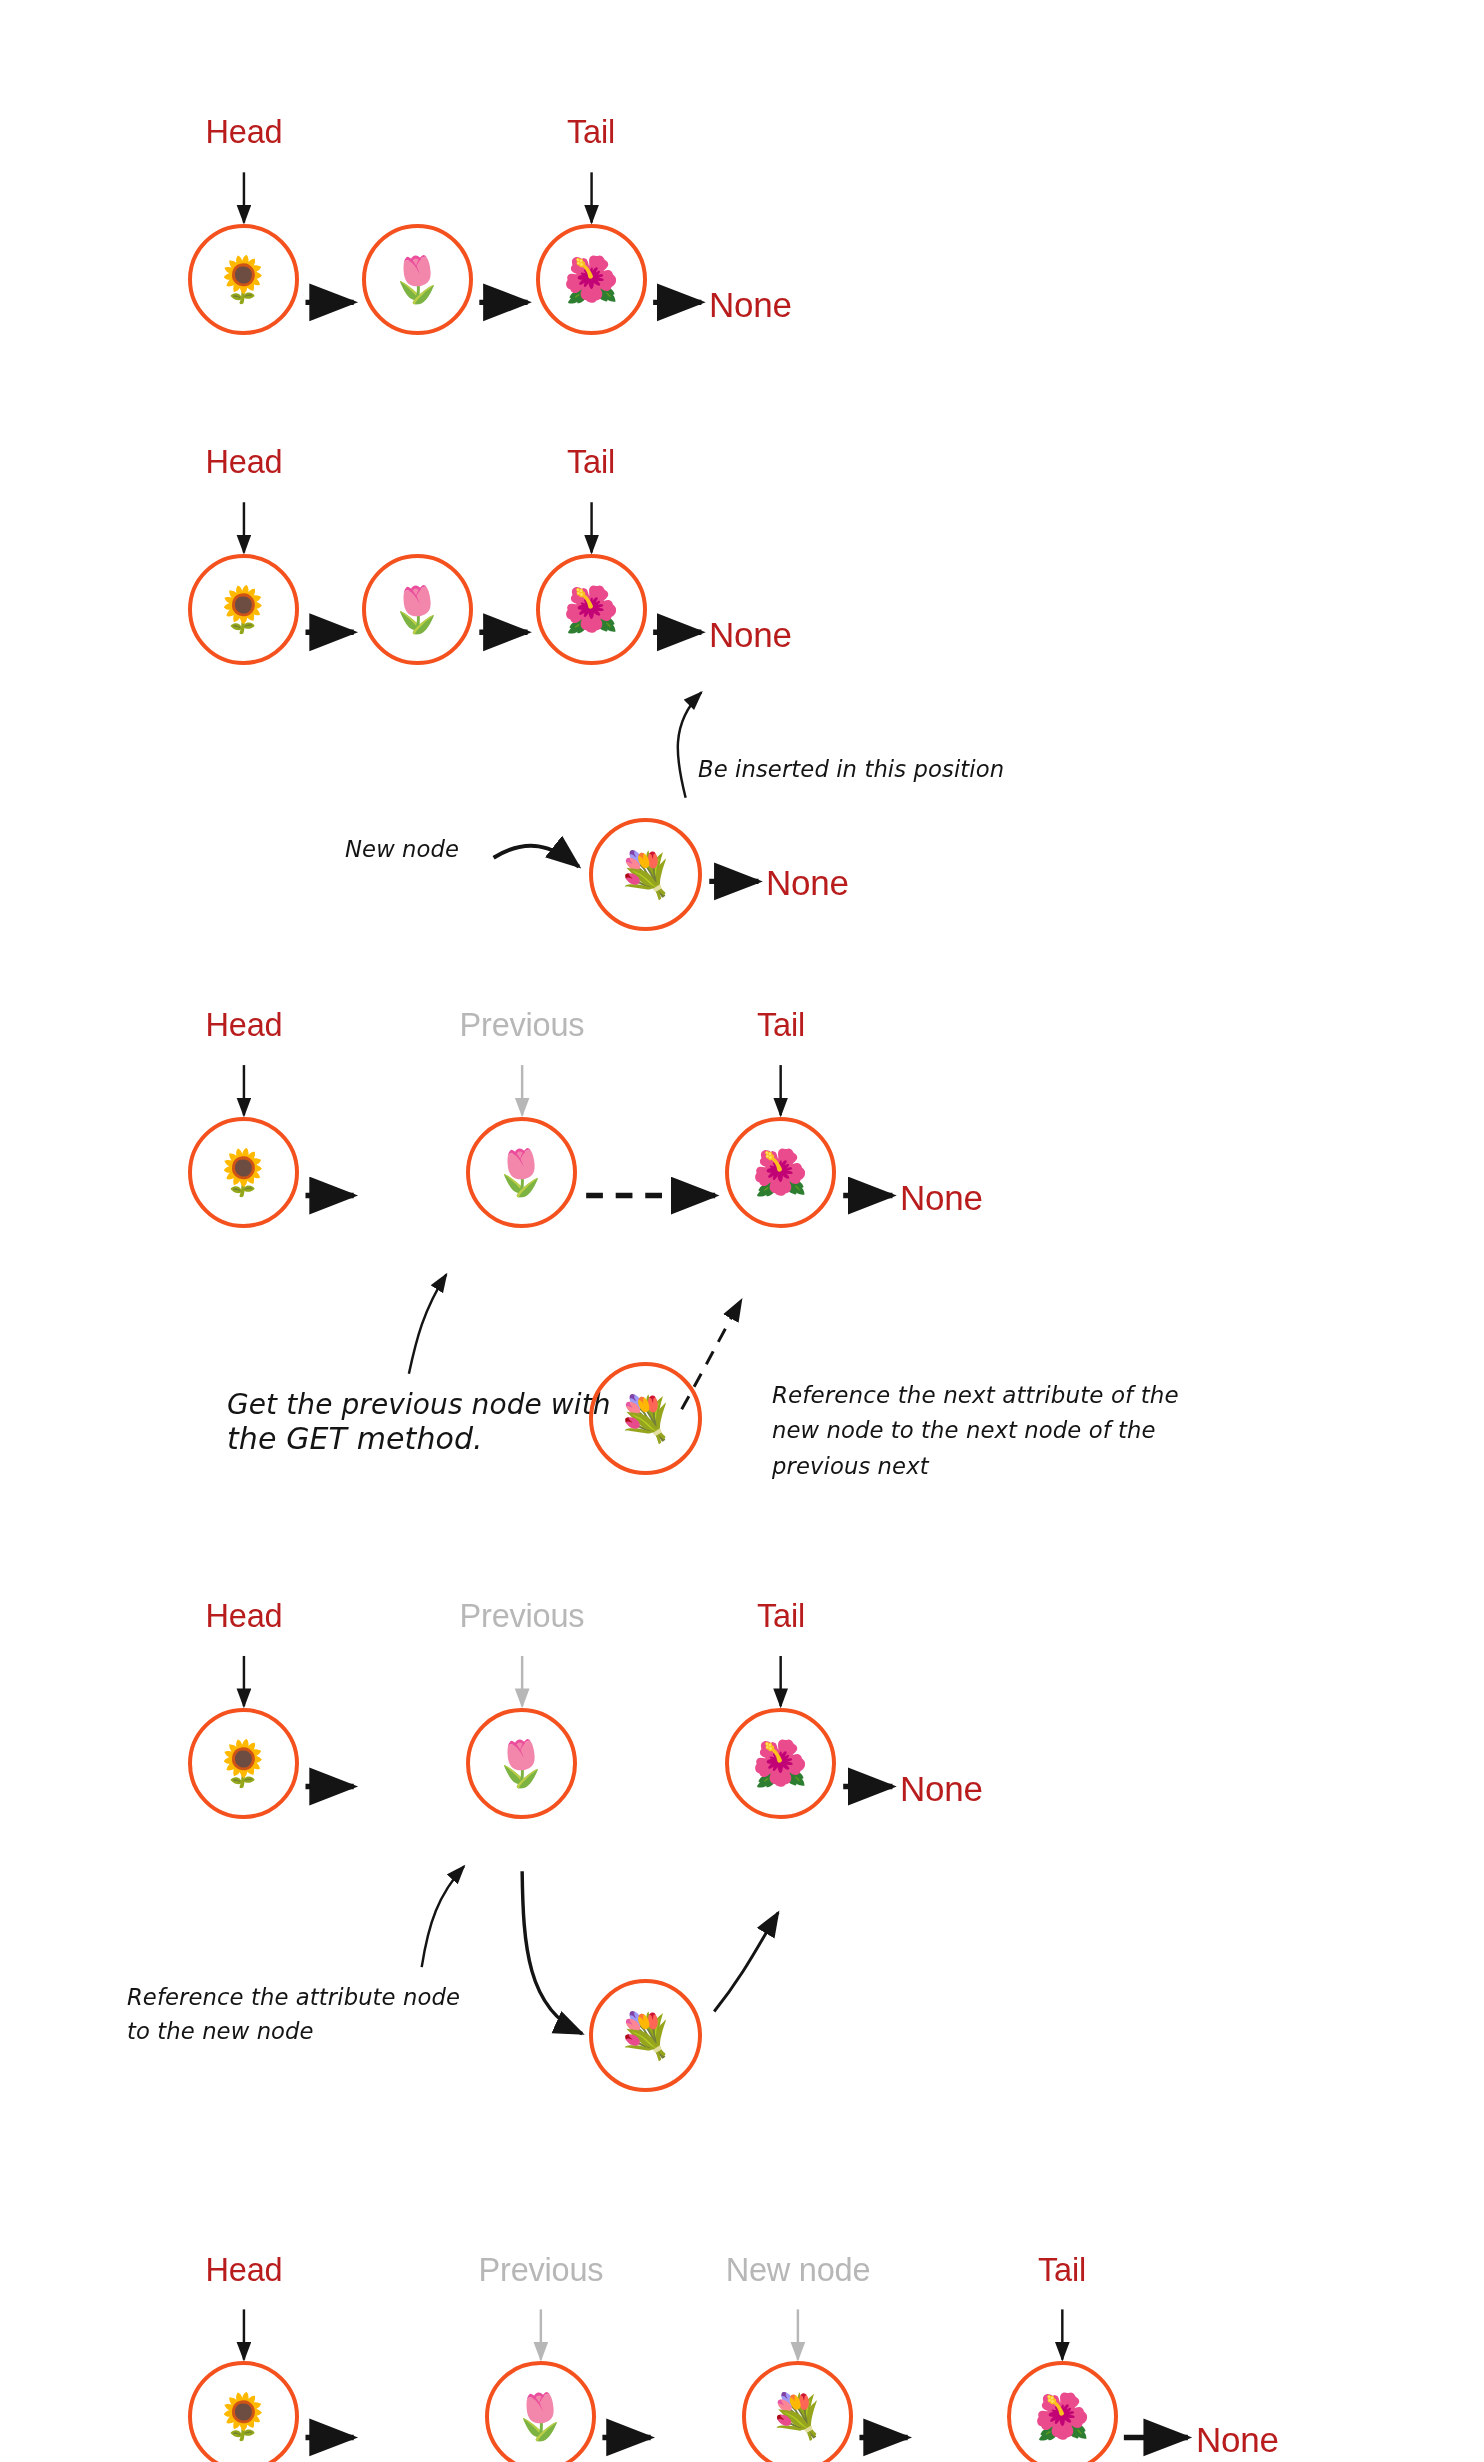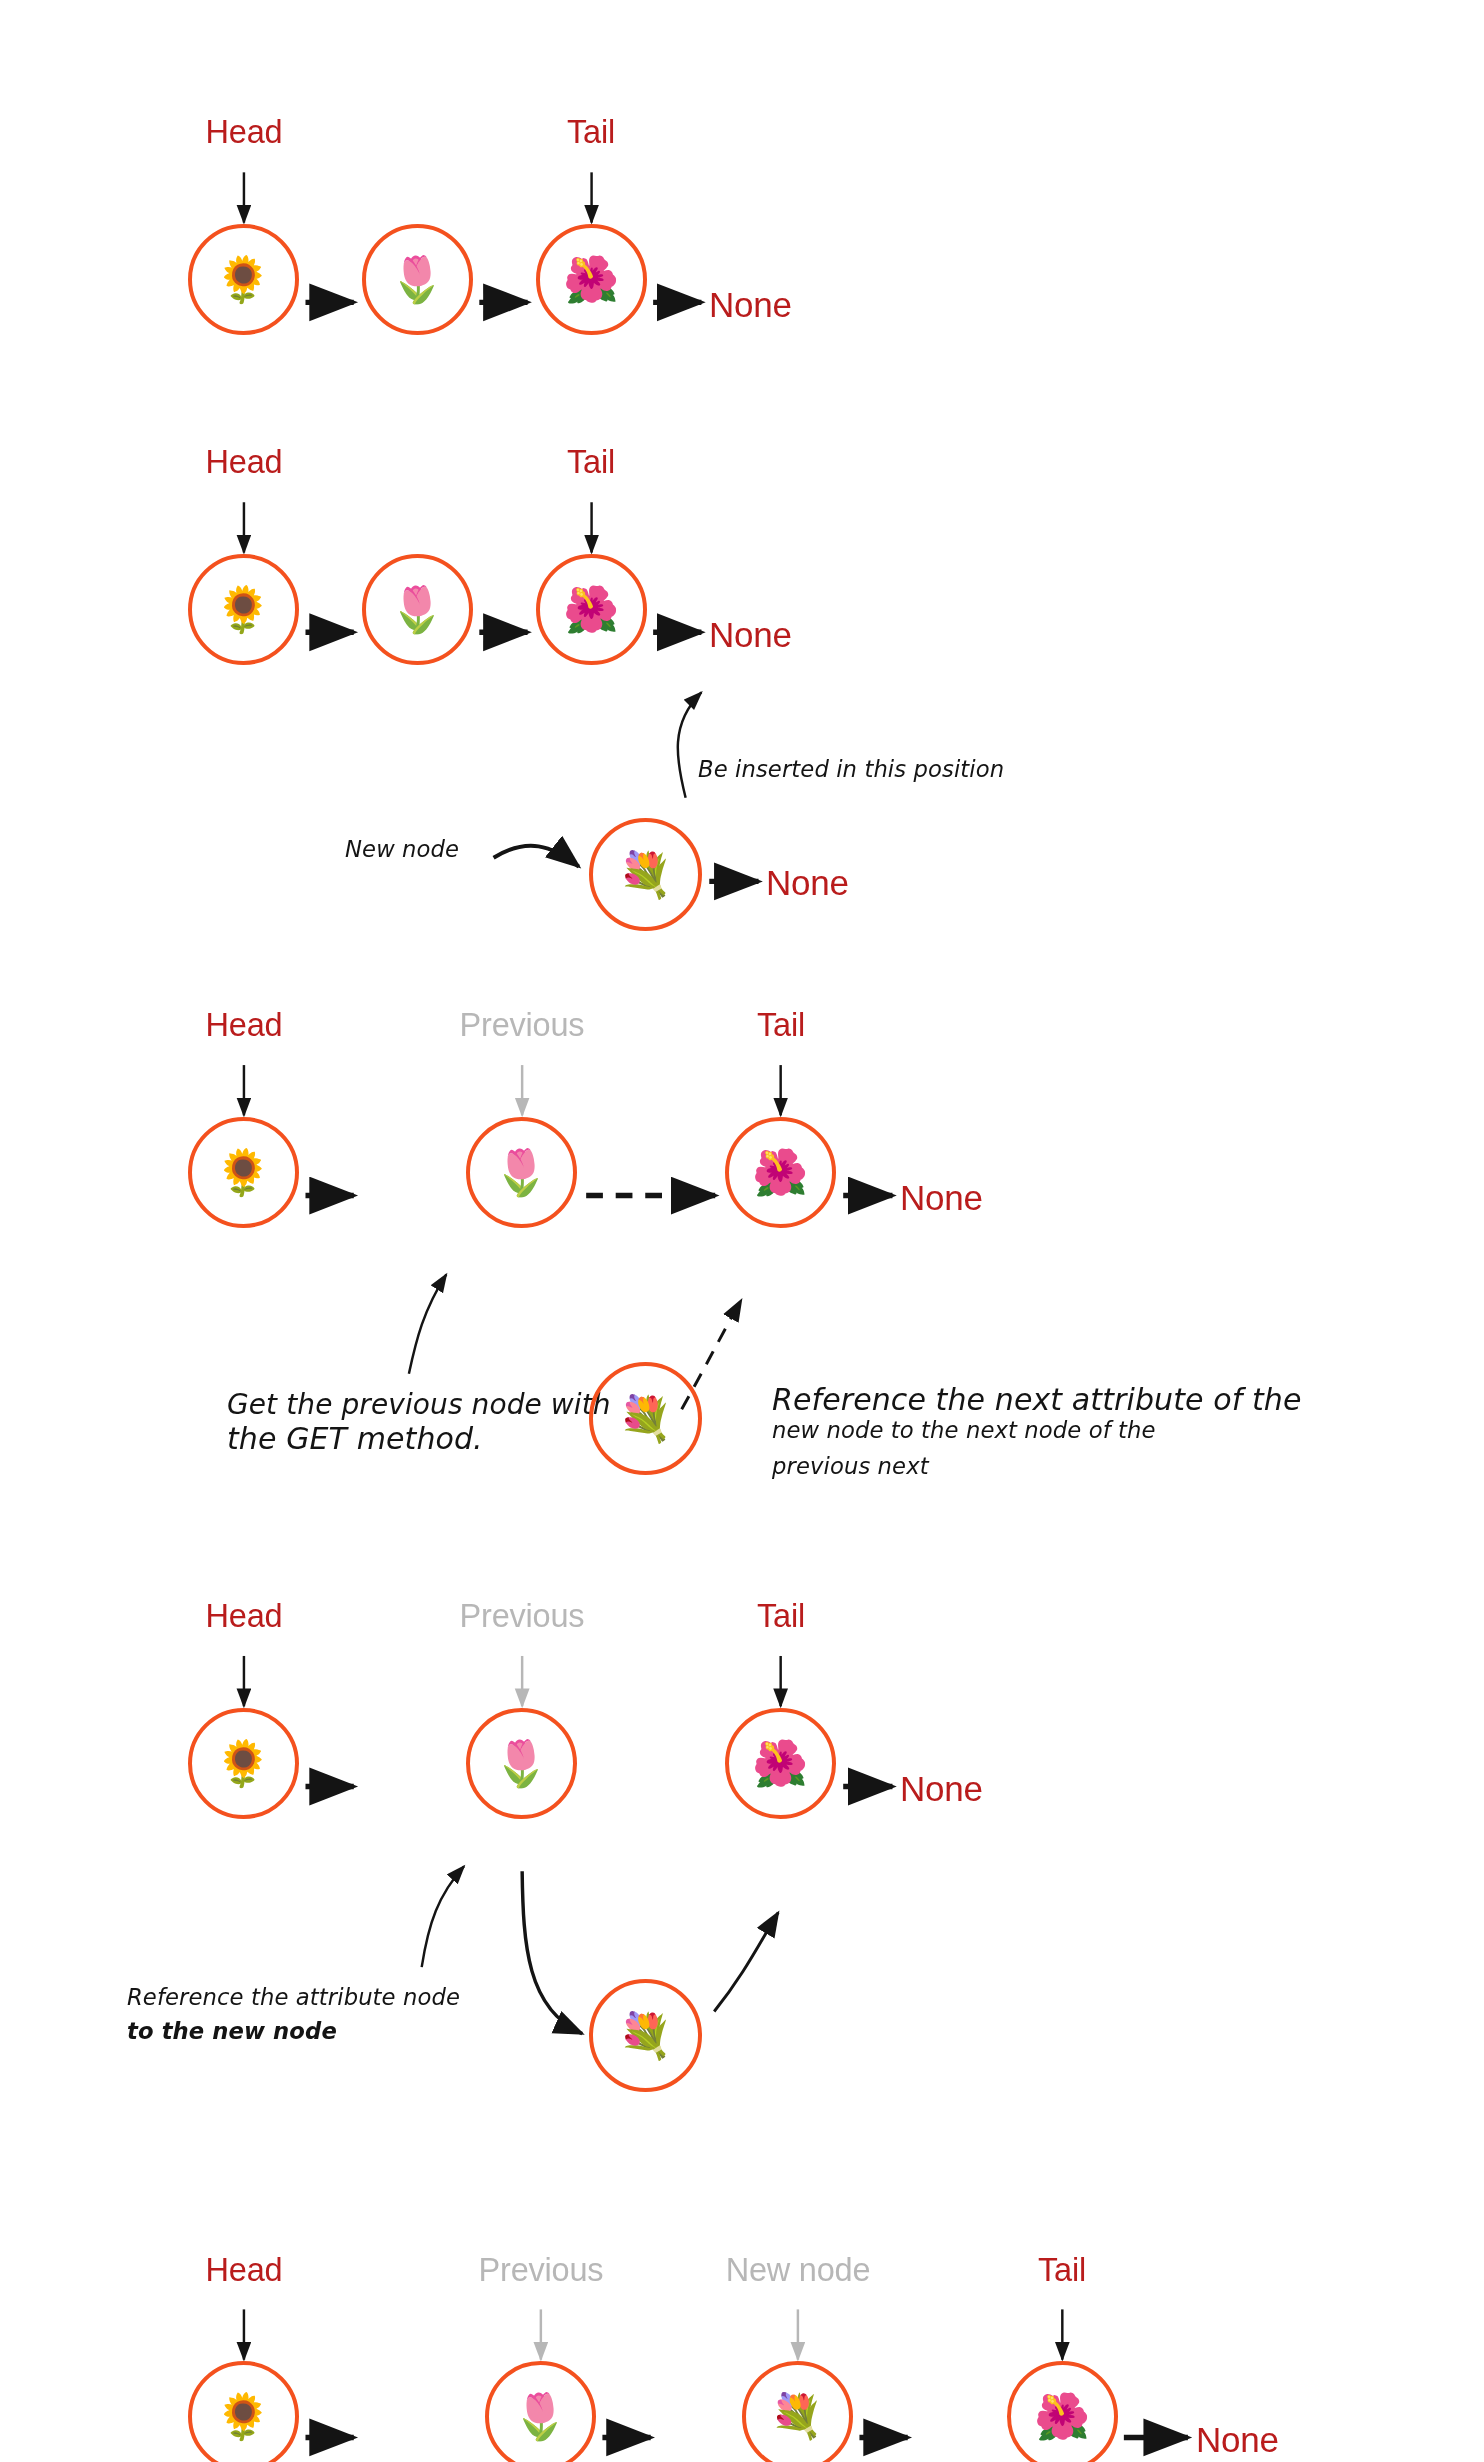--- a/index.html
+++ b/index.html
@@ -213,21 +213,21 @@
     </div>
     <div class="lbl" style="left:900px; top:1178px; font-size:35px;">None</div>
 
     <div class="hand" style="left:227px; top:1385px; font-size:28px;">Get the previous node with</div>
     <div class="hand" style="left:227px; top:1418px; font-size:30px;">the GET method.</div>
 
     <div class="node" style="left:589px; top:1362px; width:113px; height:113px; border-width:4.4px;">
       <span class="glyph" style="font-size:44px;">💐</span>
     </div>
 
-    <div class="hand" style="left:772px; top:1379px; font-size:30px;">Reference the next attribute of the</div>
+    <div class="hand" style="left:772px; top:1379px; font-size:23px;">Reference the next attribute of the</div>
     <div class="hand" style="left:772px; top:1414px; font-size:22.7px;text-align:right;">new node to the next node of the</div>
     <div class="hand" style="left:772px; top:1450px; font-size:22.7px;">previous next</div>
   </div>
 
   <div class="stage">
     <div class="lbl center" style="left:244px; top:1598px; font-size:32.5px;">Head</div>
     <div class="lbl center muted" style="left:522px; top:1598px; font-size:32.5px;">Previous</div>
     <div class="lbl center" style="left:781px; top:1598px; font-size:32.5px;">Tail</div>
 
     <div class="node" style="left:188px; top:1708px; width:111px; height:111px; border-width:4.4px;">
@@ -235,21 +235,21 @@
     </div>
     <div class="node" style="left:466px; top:1708px; width:111px; height:111px; border-width:4.4px;">
       <span class="glyph" style="font-size:45px;">🌷</span>
     </div>
     <div class="node" style="left:725px; top:1708px; width:111px; height:111px; border-width:4.4px;">
       <span class="glyph" style="font-size:45px;">🌺</span>
     </div>
     <div class="lbl" style="left:900px; top:1769px; font-size:35px;">None</div>
 
     <div class="hand" style="left:127px; top:1981px; font-size:22.7px;">Reference the attribute node</div>
-    <div class="hand" style="left:127px; top:2015px; font-size:22.7px;font-weight:bold;">to the new node</div>
+    <div class="hand" style="left:127px; top:2015px; font-size:22.7px;">to the new node</div>
 
     <div class="node" style="left:589px; top:1979px; width:113px; height:113px; border-width:4.4px;">
       <span class="glyph" style="font-size:44px;">💐</span>
     </div>
   </div>
 
   <div class="stage">
     <div class="lbl center" style="left:244px; top:2252px; font-size:32.5px;">Head</div>
     <div class="lbl center muted" style="left:541px; top:2252px; font-size:32.5px;">Previous</div>
     <div class="lbl center muted" style="left:798px; top:2252px; font-size:32.5px;">New node</div>

